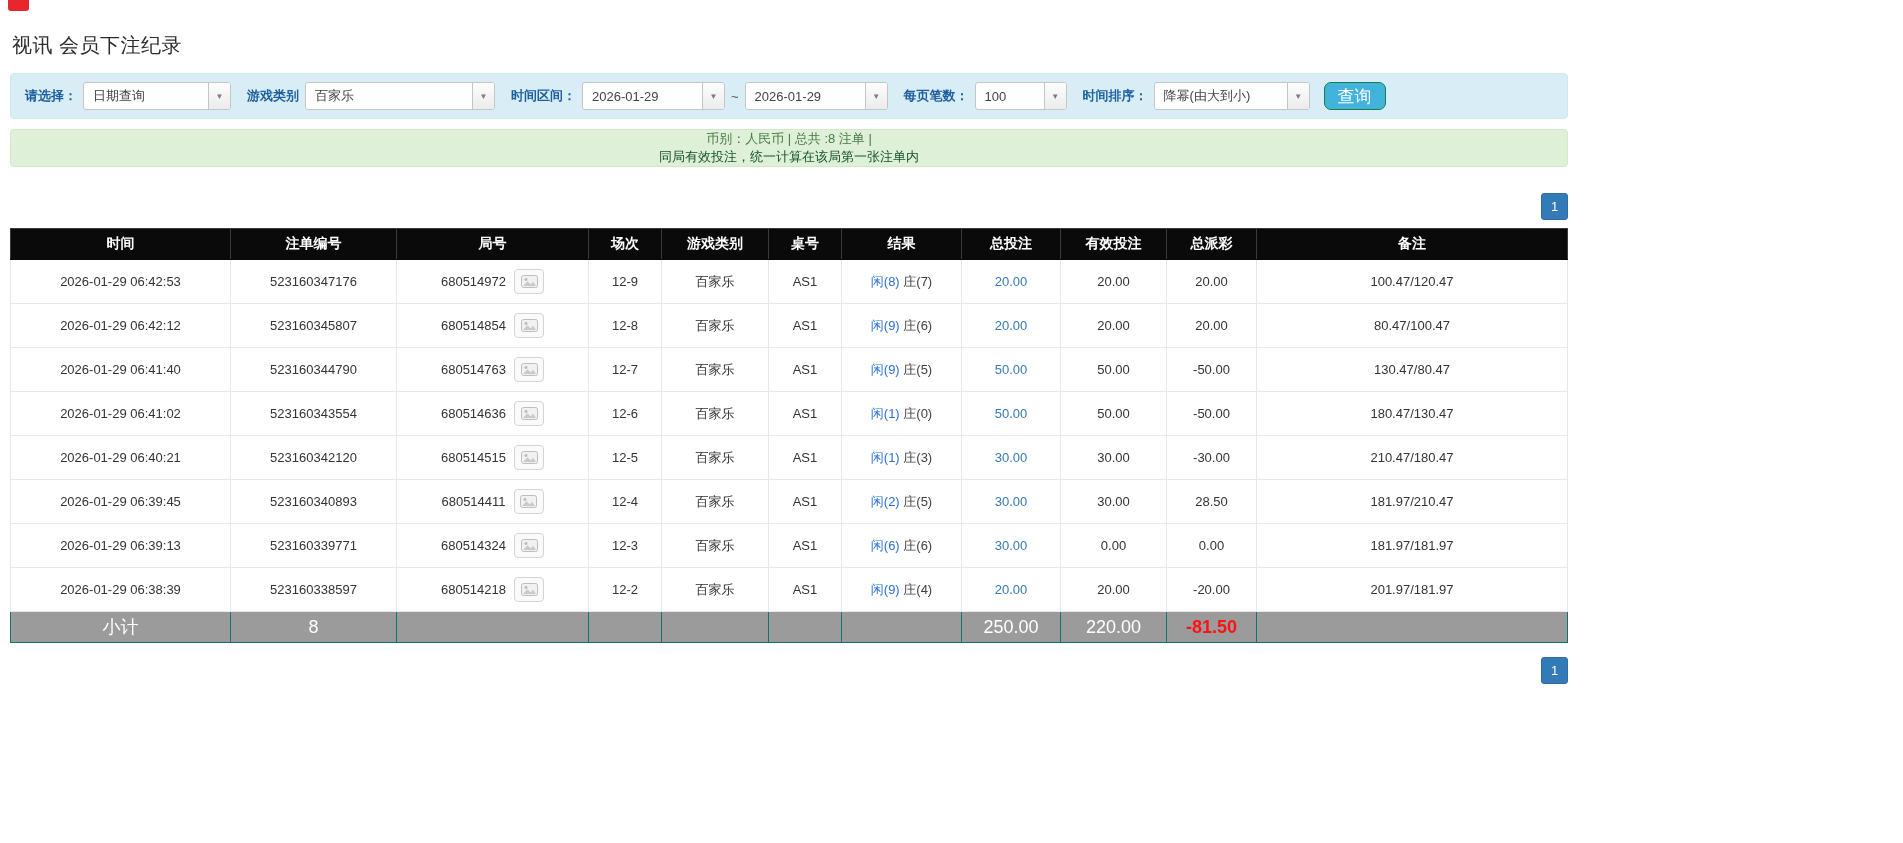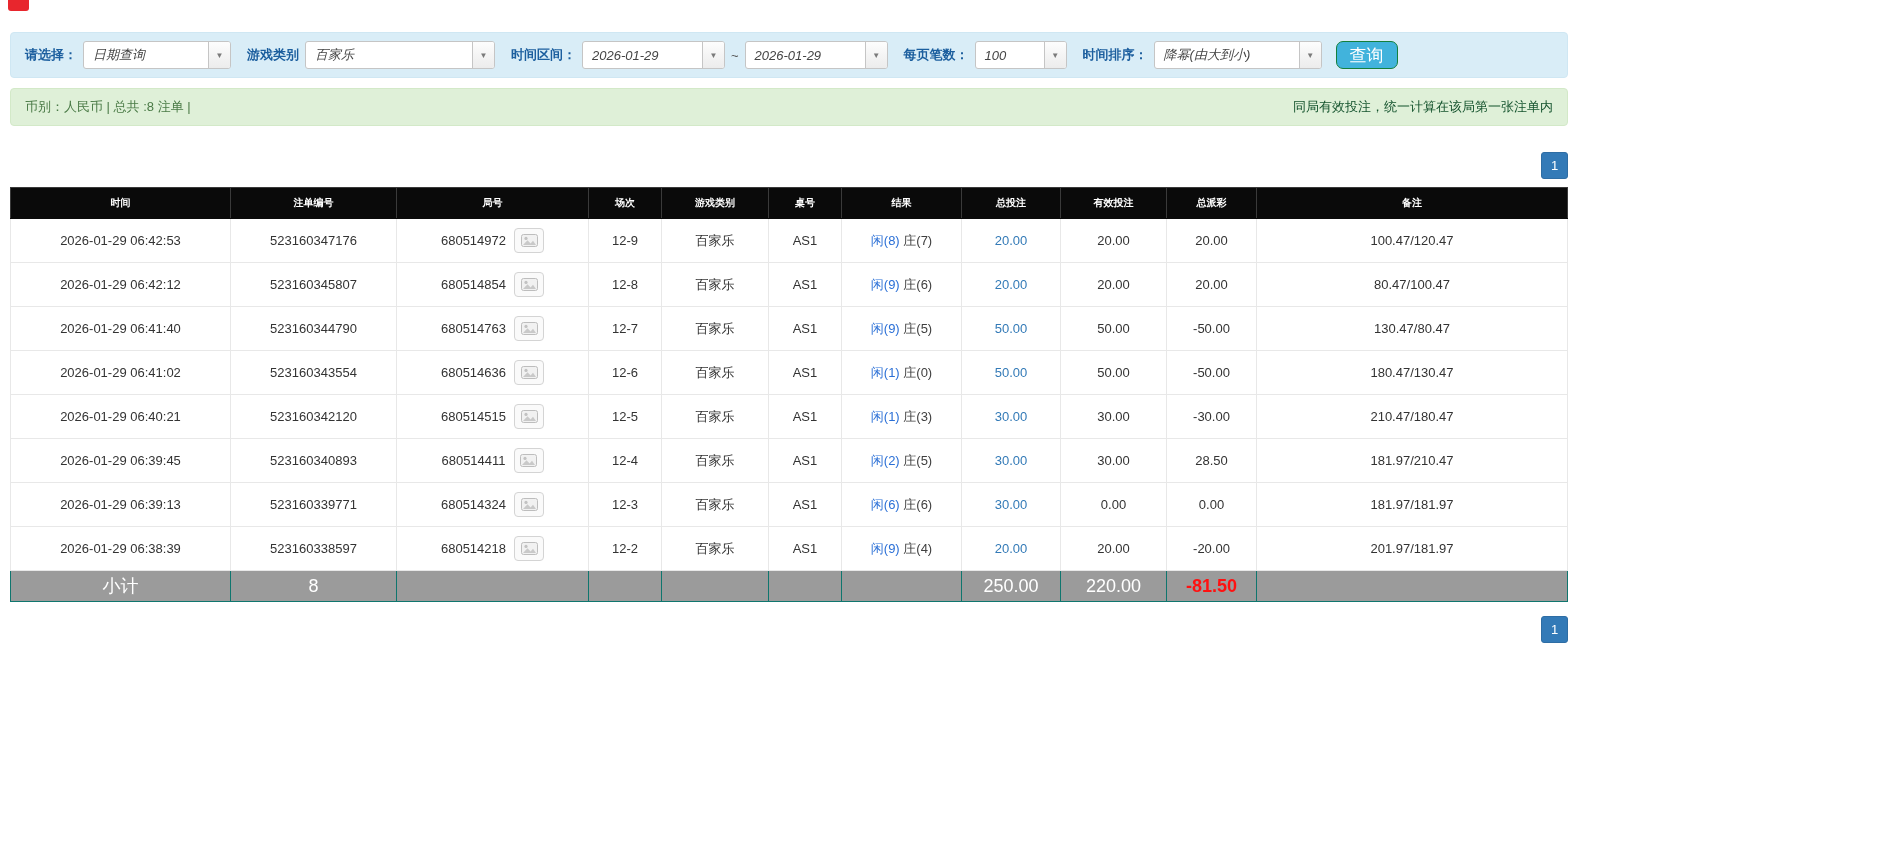--- a/index.html
+++ b/index.html
@@ -31,66 +31,67 @@
     display: flex; align-items: center;
   }
   .filter-label {
     color: #1b5e9e; font-weight: bold; font-size: 13px;
     margin-left: 16px; white-space: nowrap;
   }
   .filter-label.first { margin-left: 2px; }
   .select {
     display: inline-flex; align-items: center; justify-content: space-between;
     background: #fff; border: 1px solid #c5c5c5; border-radius: 3px;
-    height: 28px; margin-left: 6px; cursor: pointer; overflow: hidden; font-style: italic;
+    height: 28px; margin-left: 6px; cursor: pointer; overflow: hidden;
   }
   .sel-text { padding: 0 9px; font-size: 13px; color: #444; white-space: nowrap; flex: 1; }
   .sel-arrow {
     width: 22px; align-self: stretch; flex: 0 0 22px;
     border-left: 1px solid #c5c5c5;
     display: flex; align-items: center; justify-content: center;
     font-size: 8px; color: #7a7a7a;
     background: linear-gradient(#fdfdfd, #ececec);
   }
   .w148 { width: 148px; } .w190 { width: 190px; } .w143 { width: 143px; }
-  .w100 { width: 92px; } .w162 { width: 168px; }
+  .w100 { width: 92px; } .w162 { width: 156px; }
   .tilde { margin-left: 6px; color: #555; }
   .btn-search {
     margin-left: 14px; height: 28px; padding: 0 13px;
     background: #41b3dc; color: #fff; border: 1px solid #15803d;
     border-radius: 7px; font-size: 17px; cursor: pointer;
     font-family: inherit;
   }
 
   
   .info-bar {
     background: #dff0d8; border: 1px solid #d3e9c8; border-radius: 4px;
     margin-top: 10px; height: 38px; padding: 0 14px;
     display: flex; align-items: center; justify-content: space-between;
     font-size: 13px;
+    flex-direction: column;
   }
   .info-left { color: #4a7a46; }
   .info-right { color: #14532d; }
 
   
   .pagination-row { display: flex; justify-content: flex-end; }
   .pagination-row.top { margin: 26px 0 8px; }
   .pagination-row.bottom { margin: 14px 0 0; }
   .page-btn {
     min-width: 27px; height: 27px; padding: 0 6px;
     background: #337ab7; border: 1px solid #2e6da4; border-radius: 3px;
     color: #fff; font-size: 13px; cursor: pointer; font-family: inherit;
   }
 
   
   table.records {
     width: 100%; border-collapse: collapse; table-layout: fixed;
   }
   .records thead th {
-    background: #0a0a0a; color: #fff; font-weight: bold; font-size: 10px;
+    background: #0a0a0a; color: #fff; font-weight: bold; font-size: 14px;
     height: 31px; text-align: center;
     border: 1px solid #3a3a3a; border-bottom: 1px solid #0a0a0a;
   }
   .records tbody td {
     height: 44px; background: #fff; text-align: center;
     font-size: 13px; color: #333;
     border: 1px solid #e8e8e8; overflow: hidden; white-space: nowrap;
   }
   .records tfoot td {
     height: 31px; background: #9b9b9b; color: #fff; text-align: center;
@@ -109,20 +110,21 @@
     cursor: pointer; padding: 0;
   }
 </style>
 </head>
 <body>
 
 <div class="logo-frag"></div>
 
 <div class="wrapper">
 
+  <h1 class="page-title">视讯 会员下注纪录</h1>
 
   <div class="filter-bar">
     <span class="filter-label first">请选择：</span>
     <div class="select w148">
       <span class="sel-text">日期查询</span>
       <span class="sel-arrow">▼</span>
     </div>
 
     <span class="filter-label">游戏类别</span>
     <div class="select w190">

